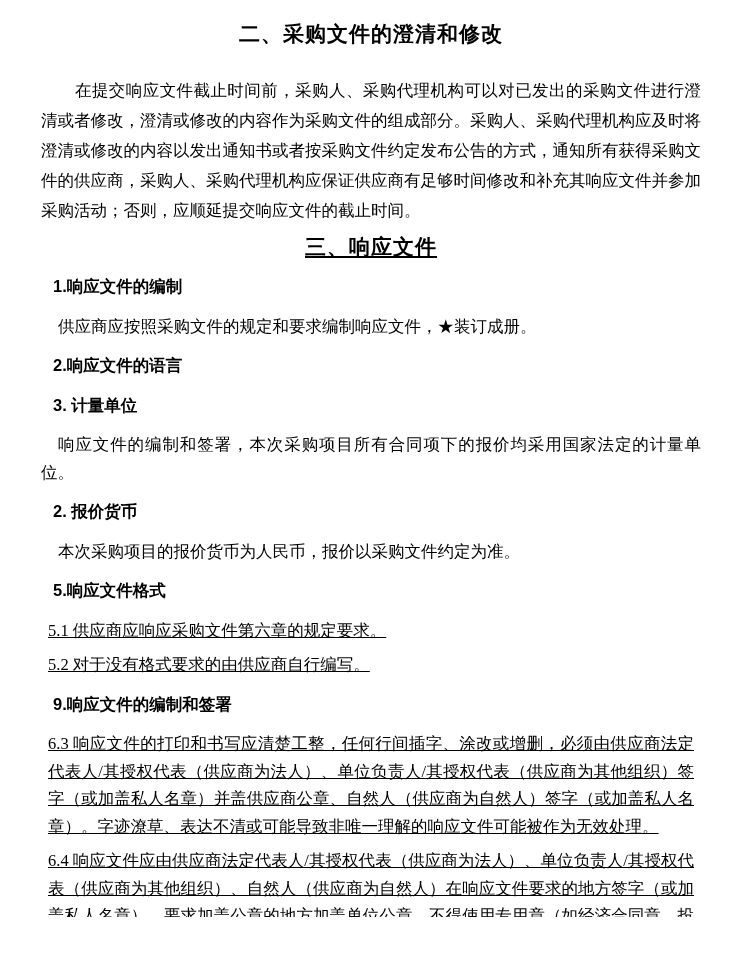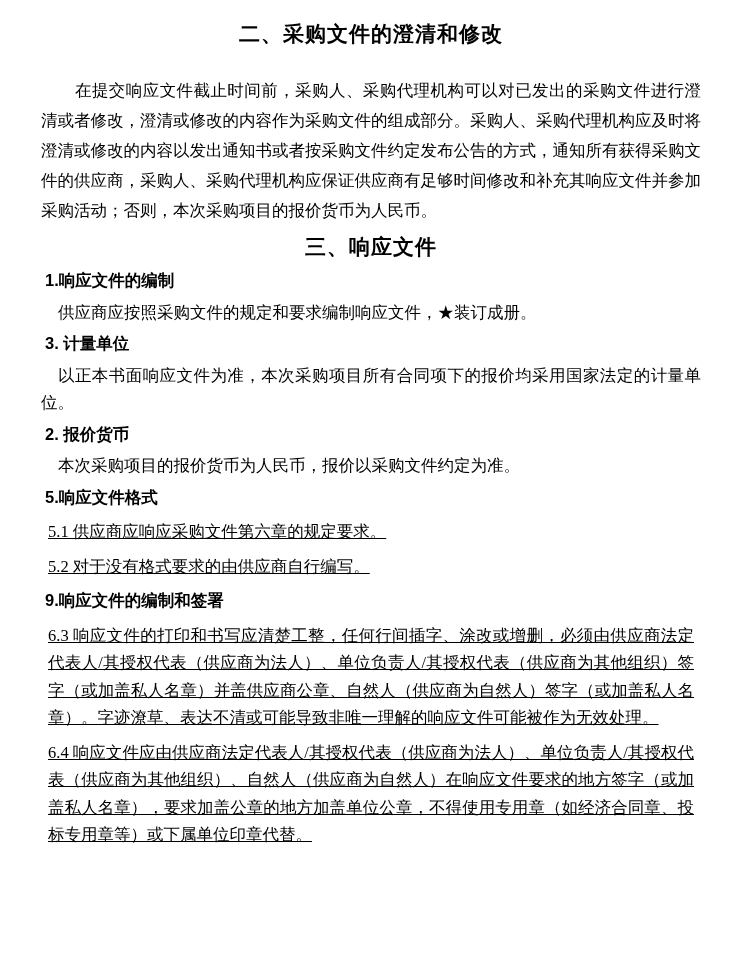--- a/index.html
+++ b/index.html
@@ -15,34 +15,34 @@
   }
   .sec-title {
     font-family: "Liberation Sans", "DejaVu Sans", sans-serif;
     font-size: 21px;
     font-weight: 700;
     text-align: center;
     letter-spacing: 1px;
     margin: 0;
   }
   #sec2-title { margin: 8px 0 28px 0; }
-  #sec3-title { margin: 7px 0 6px 0; }
+  #sec3-title { margin: 7px 0 6px 0; text-decoration: underline; }
   .body-para {
     font-size: 16.5px;
     line-height: 30px;
     margin: 0;
     text-align: justify;
     text-indent: 34px;
   }
   .items { font-size: 16.5px; line-height: 27.5px; }
   .item-heading {
     font-family: "Liberation Sans", "DejaVu Sans", sans-serif;
     font-size: 16.5px;
     font-weight: 700;
-    margin: 4px;
+    margin: 12px;
     line-height: 27.5px;
   }
   .item-para {
     margin: 0;
     text-align: justify;
     text-indent: 17px;
   }
   .sub-item {
     margin: 7px;
     text-align: justify;
@@ -50,32 +50,33 @@
     text-decoration: underline;
   }
 </style>
 </head>
 <body>
 
 <div class="page">
 
   <h1 class="sec-title" id="sec2-title">二、采购文件的澄清和修改</h1>
 
-  <p class="body-para">在提交响应文件截止时间前，采购人、采购代理机构可以对已发出的采购文件进行澄清或者修改，澄清或修改的内容作为采购文件的组成部分。采购人、采购代理机构应及时将澄清或修改的内容以发出通知书或者按采购文件约定发布公告的方式，通知所有获得采购文件的供应商，采购人、采购代理机构应保证供应商有足够时间修改和补充其响应文件并参加采购活动；否则，本次采购项目的报价货币为人民币。</p>
+  <p class="body-para">在提交响应文件截止时间前，采购人、采购代理机构可以对已发出的采购文件进行澄清或者修改，澄清或修改的内容作为采购文件的组成部分。采购人、采购代理机构应及时将澄清或修改的内容以发出通知书或者按采购文件约定发布公告的方式，通知所有获得采购文件的供应商，采购人、采购代理机构应保证供应商有足够时间修改和补充其响应文件并参加采购活动；否则，应顺延提交响应文件的截止时间。</p>
 
   <h1 class="sec-title" id="sec3-title">三、响应文件</h1>
 
   <div class="items">
 
     <h2 class="item-heading">1.响应文件的编制</h2>
     <p class="item-para">供应商应按照采购文件的规定和要求编制响应文件，★装订成册。</p>
 
+    <h2 class="item-heading">2.响应文件的语言</h2>
 
     <h2 class="item-heading">3. 计量单位</h2>
-    <p class="item-para">以正本书面响应文件为准，本次采购项目所有合同项下的报价均采用国家法定的计量单位。</p>
+    <p class="item-para">响应文件的编制和签署，本次采购项目所有合同项下的报价均采用国家法定的计量单位。</p>
 
     <h2 class="item-heading">2. 报价货币</h2>
     <p class="item-para">本次采购项目的报价货币为人民币，报价以采购文件约定为准。</p>
 
     <h2 class="item-heading">5.响应文件格式</h2>
     <p class="sub-item">5.1 供应商应响应采购文件第六章的规定要求。</p>
     <p class="sub-item">5.2 对于没有格式要求的由供应商自行编写。</p>
 
     <h2 class="item-heading">9.响应文件的编制和签署</h2>
     <p class="sub-item">6.3 响应文件的打印和书写应清楚工整，任何行间插字、涂改或增删，必须由供应商法定代表人/其授权代表（供应商为法人）、单位负责人/其授权代表（供应商为其他组织）签字（或加盖私人名章）并盖供应商公章、自然人（供应商为自然人）签字（或加盖私人名章）。字迹潦草、表达不清或可能导致非唯一理解的响应文件可能被作为无效处理。</p>

